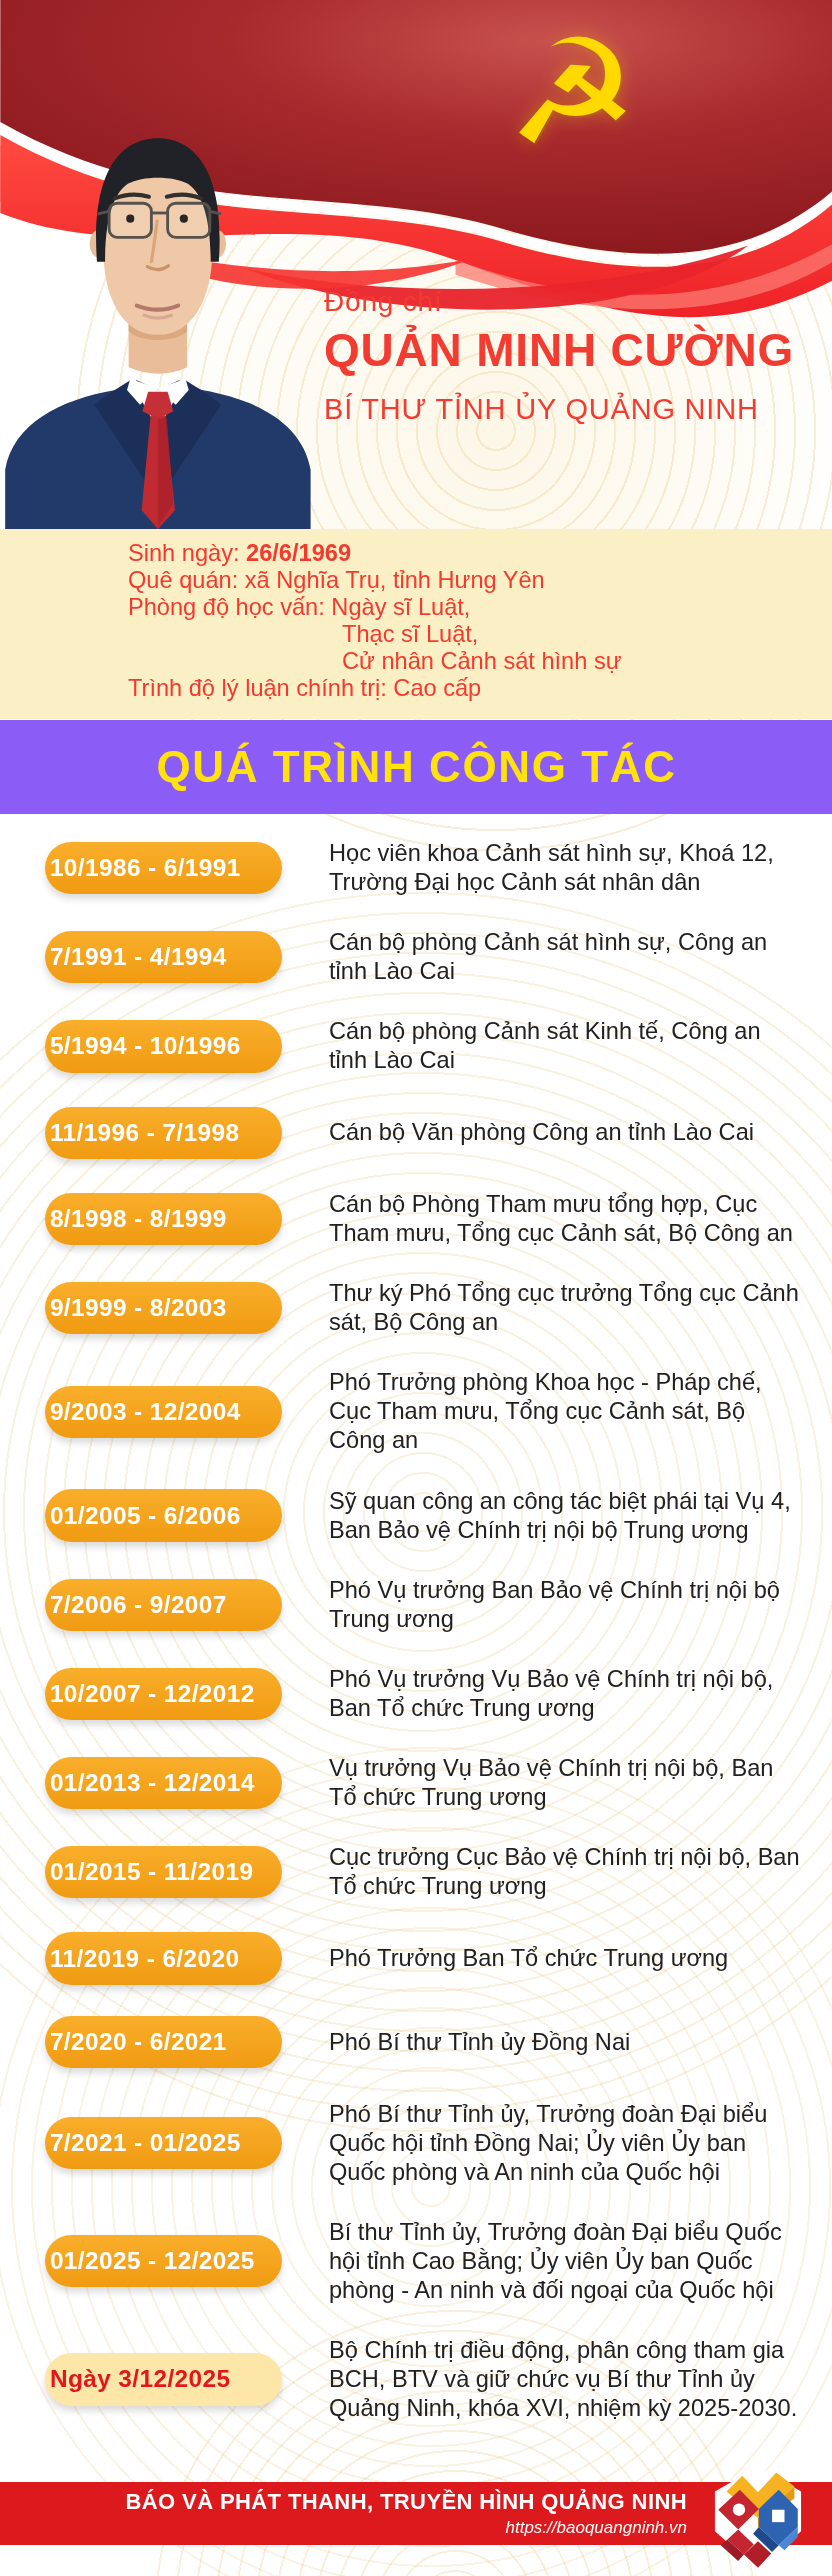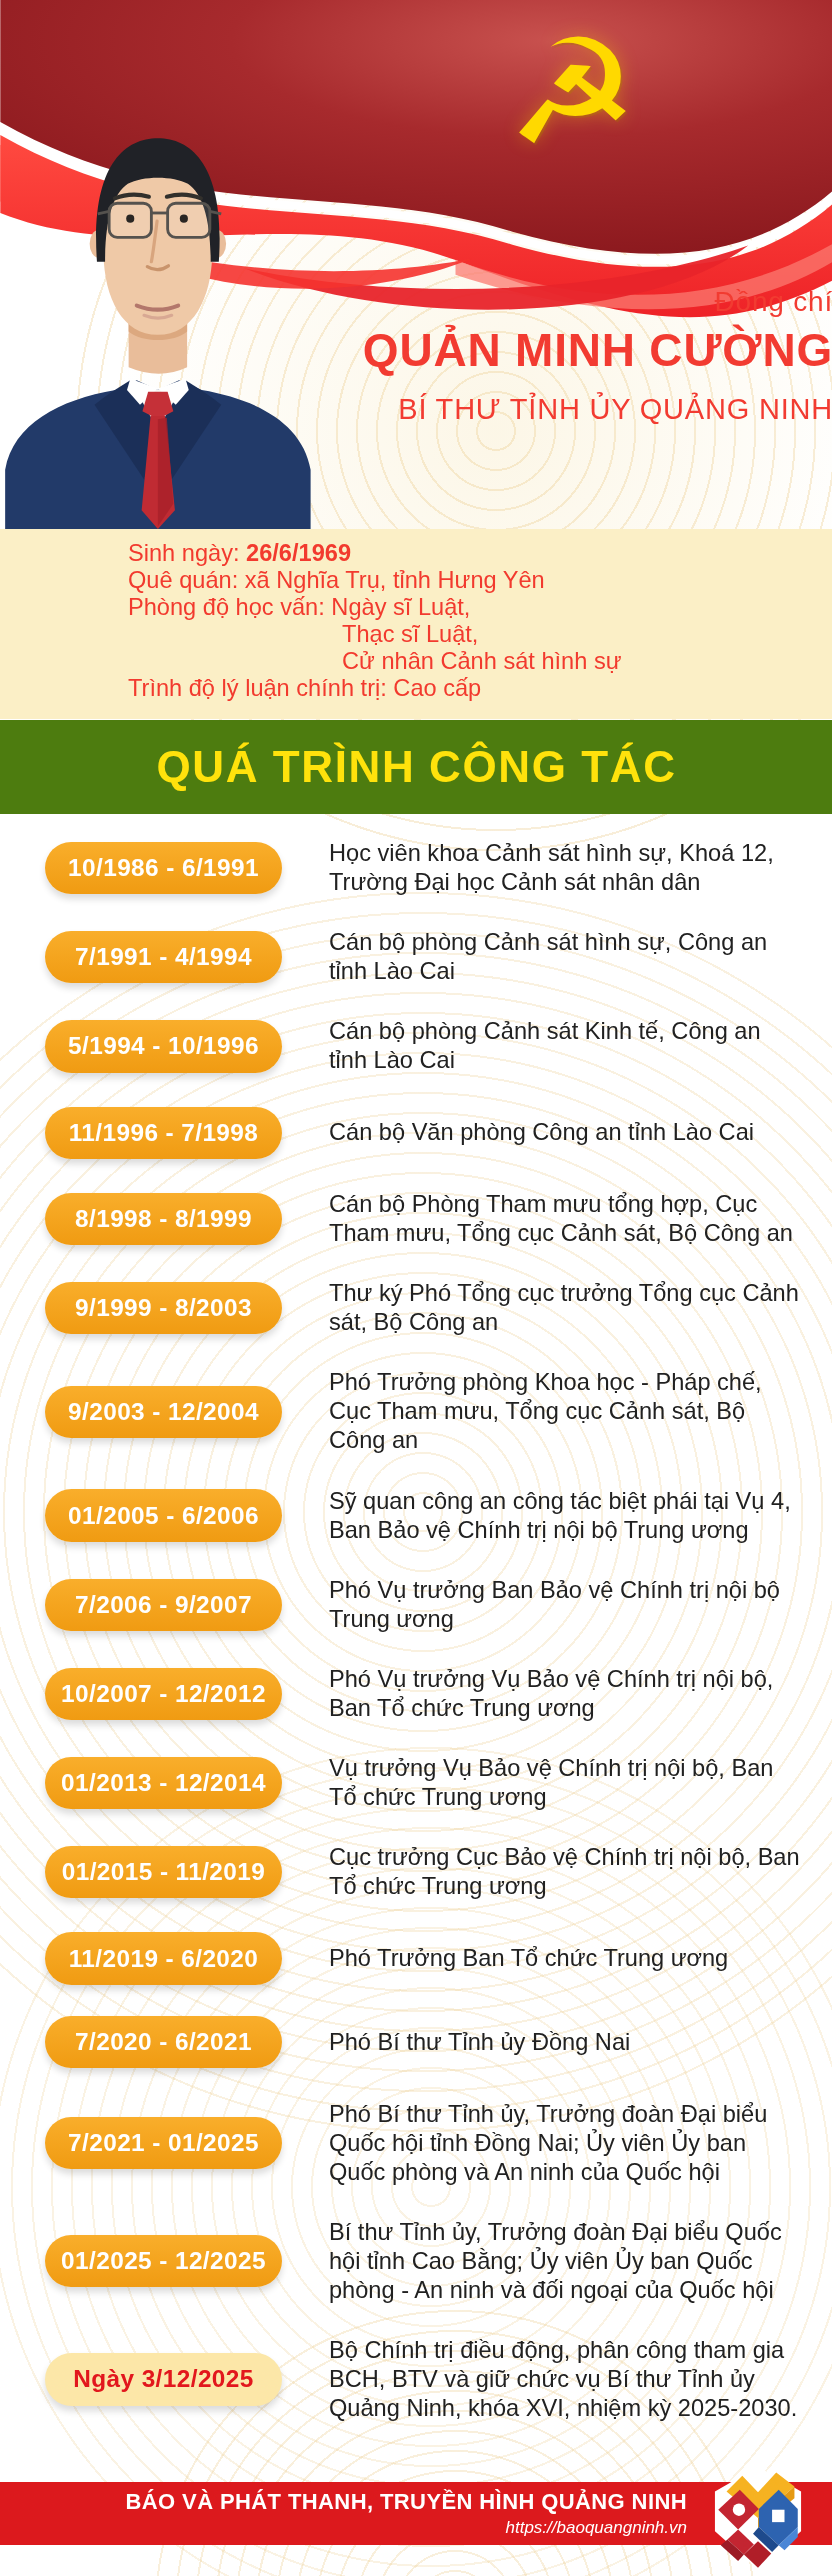--- a/index.html
+++ b/index.html
@@ -20,44 +20,44 @@
 
   
   .header-svg{position:absolute;left:0;top:0;z-index:2;}
   .emblem{position:absolute;left:491px;top:14.6px;width:163px;height:154px;z-index:3;
     color:#FFD900;font-size:146px;line-height:154px;text-align:center;
     font-family:"DejaVu Sans",sans-serif;
     text-shadow:0 0 18px rgba(255,215,0,.35), 1.6px 2.4px 0 rgba(160,110,0,.35);}
 
   .portrait{position:absolute;left:0;top:122px;width:319px;height:407px;z-index:4;}
 
-  .name-block{position:absolute;left:324px;top:286px;width:509px;z-index:4;text-align:right;color:#F23B31;}
+  .name-block{position:absolute;left:324px;top:286px;width:509px;z-index:4;text-align:left;color:#F23B31;}
   .salutation{font-size:28px;font-weight:400;letter-spacing:0.8px;}
   .person-name{font-size:46px;font-weight:700;letter-spacing:0.8px;margin-top:4.9px;white-space:nowrap;}
   .person-title{font-size:29px;font-weight:400;letter-spacing:0.8px;margin-top:16.3px;white-space:nowrap;}
 
   
   .profile-box{position:absolute;left:0;top:529px;width:833px;height:190px;background:#FBEFC6;z-index:2;
     box-sizing:border-box;padding:11.4px 16.3px 0 128px;color:#F23A2E;font-size:23.6px;line-height:27px;}
   .profile-box .lbl{font-weight:400;text-align:right;}
   .profile-box .bold{font-weight:700;}
   .indent{margin-left:214px;}
 
   
-  .banner{position:absolute;left:0;top:720px;width:833px;height:94px;background:#4d7c0f;z-index:2;
+  .banner{position:absolute;left:0;top:720px;width:833px;height:94px;background:#8b5cf6;z-index:2;
     display:flex;align-items:center;justify-content:center;}
   .banner-title{color:#FFE20C;font-size:44px;font-weight:700;letter-spacing:1.6px;}
 
   
   .timeline{position:absolute;left:45px;top:839px;width:760px;height:1584px;z-index:2;
     display:flex;flex-direction:column;justify-content:space-between;}
   .t-row{display:flex;align-items:center;}
   .t-pill{flex:0 0 237px;box-sizing:border-box;padding:12.2px 4.9px;border-radius:29px;
     background:linear-gradient(180deg,#F9AE2B 0%,#F09B12 100%);
-    color:#ffffff;font-size:24.4px;font-weight:700;letter-spacing:0.4px;text-align:center;
+    color:#ffffff;font-size:24.4px;font-weight:700;letter-spacing:0.4px;
     box-shadow:0 4.9px 7.3px rgba(0,0,0,.14);}
   .t-pill.highlight{background:#FCE7A8;color:#E2171D;}
   .t-desc{margin-left:47px;width:476px;color:#212121;font-size:23.6px;line-height:29px;}
 
   
   .footer-bar{position:absolute;left:0;top:2482px;width:833px;height:63px;background:#DC191D;z-index:2;
     box-sizing:border-box;display:flex;flex-direction:column;justify-content:center;
     align-items:flex-end;padding-right:146px;color:#ffffff;text-align:right;}
   .footer-org{font-size:22px;font-weight:700;letter-spacing:0.4px;}
   .footer-url{font-size:17px;font-style:italic;margin-top:2.4px;}

